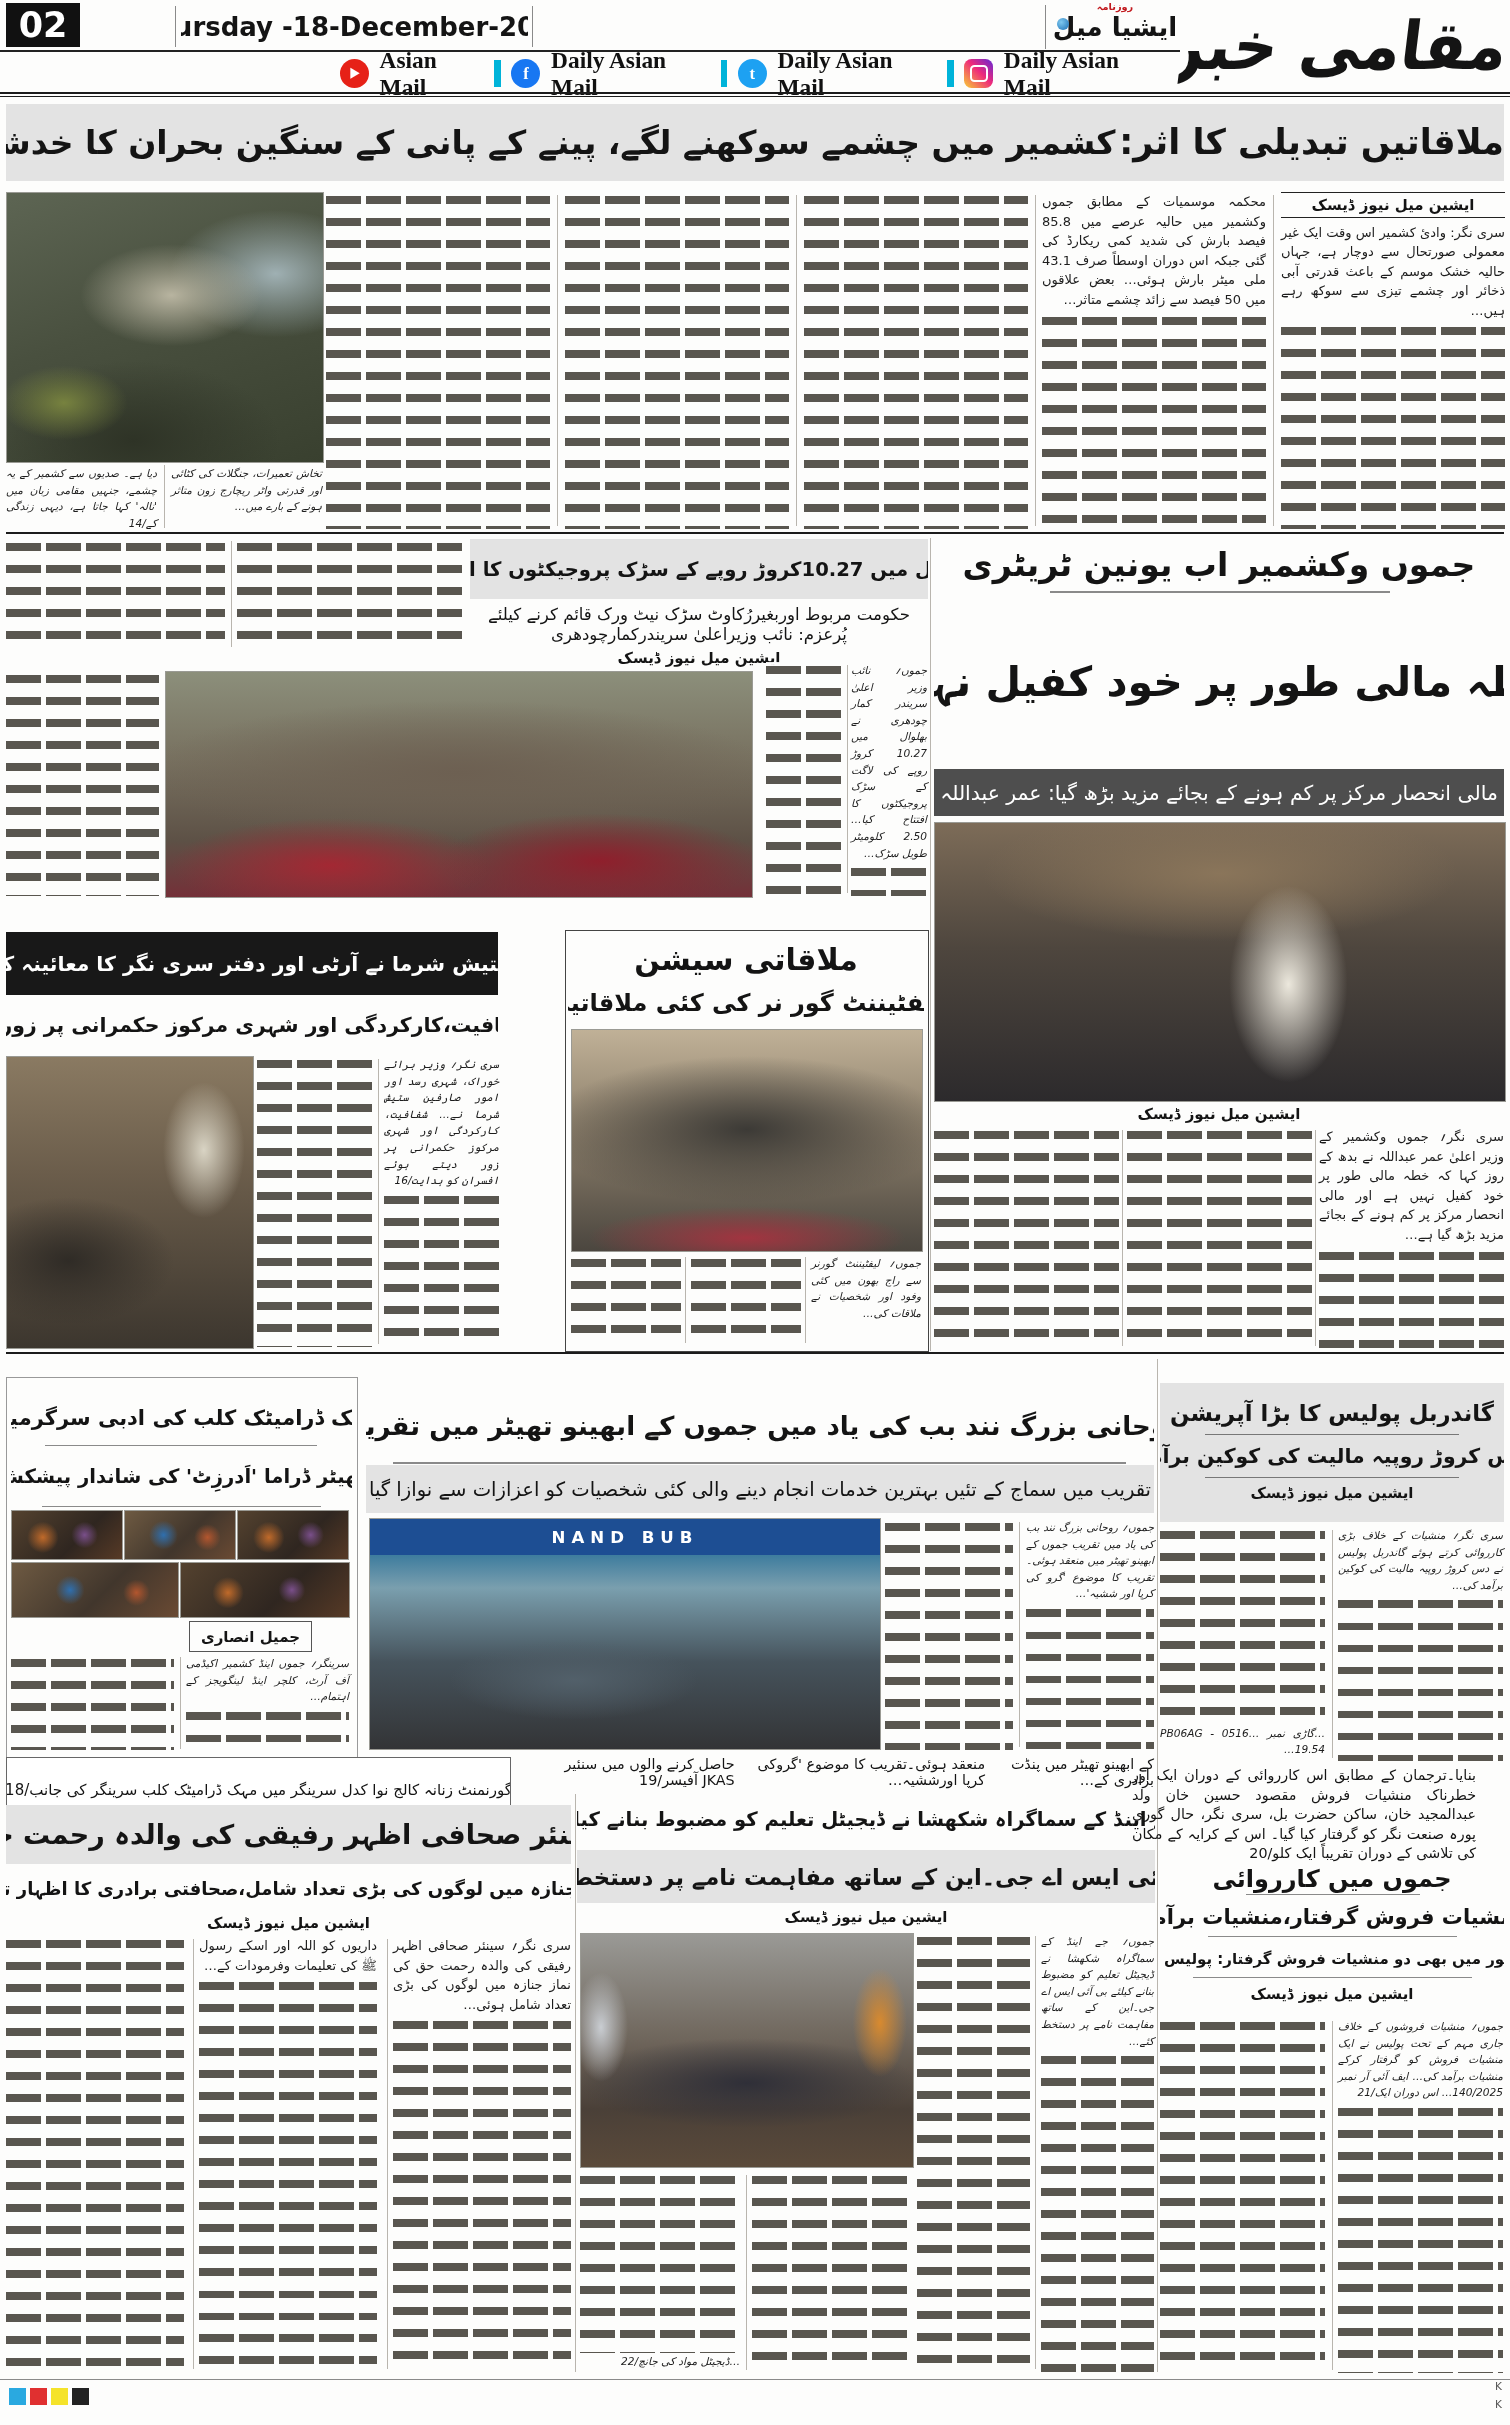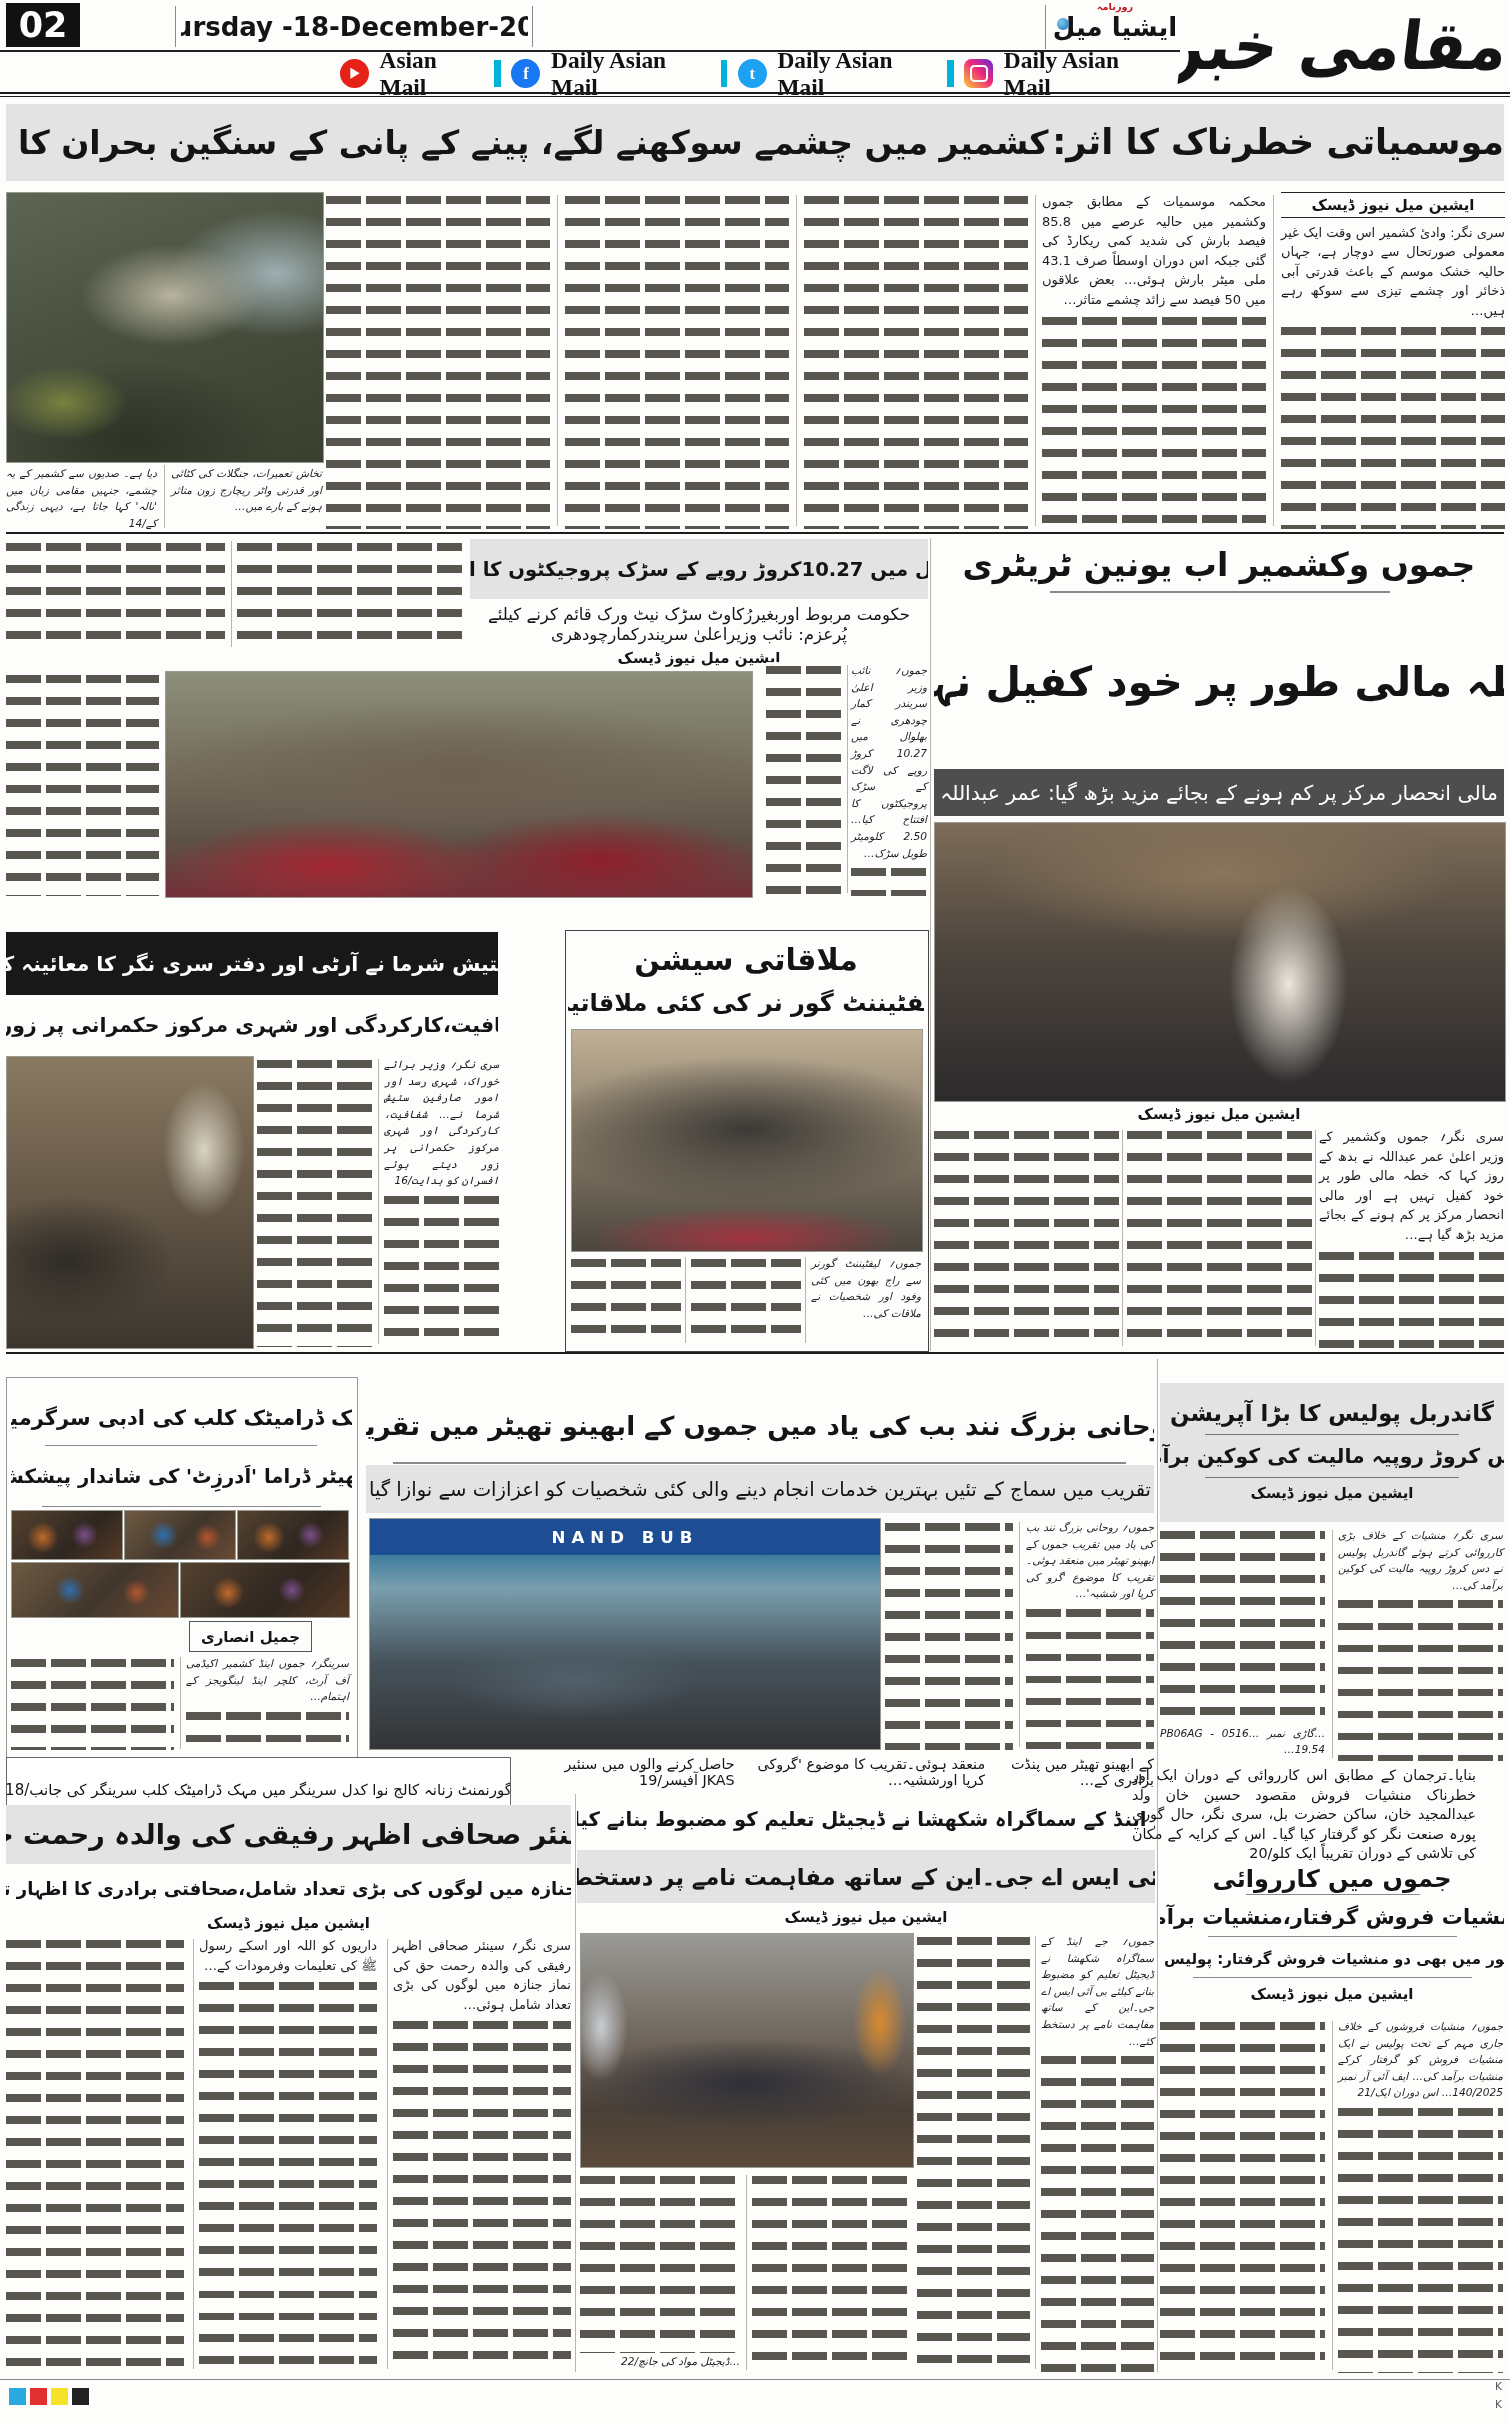--- a/index.html
+++ b/index.html
@@ -115,21 +115,21 @@
     <span class="sep"></span>
     <span class="ic ig">
         <span class="igring"></span>
       </span>
     <span>Daily Asian Mail</span>
   </div>
   <div class="sd" style="left:0;top:92px;width:1510px;height:1.5px"></div>
   <div class="sd" style="left:0;top:96px;width:1510px;height:0.8px"></div>
 
   <div class="abs band rtl nowrap" style="left:6px;top:104px;width:1498px;height:77px;line-height:77px;text-align:center">
-    <span class="bold" style="font-size:35px">موسمیاتی خطرناک کا اثر:</span>
+    <span class="bold" style="font-size:35px">ملاقاتیں تبدیلی کا اثر:</span>
     <span class="bold" style="font-size:33px">کشمیر میں چشمے سوکھنے لگے، پینے کے پانی کے سنگین بحران کا خدشہ</span>
   </div>
 
   <div class="ph p1" style="left:6px;top:192px;width:316px;height:269px"></div>
 
   <div class="col" style="left:171px;top:465px;width:151px;height:65px">
     <p class="snip sm">تخاش تعمیرات، جنگلات کی کٹائی اور قدرتی واٹر ریچارج زون متاثر ہونے کے بارے میں…</p>
   </div>
   <div class="vr" style="left:164px;top:465px;height:63px"></div>
   <div class="col" style="left:6px;top:465px;width:151px;height:65px">

